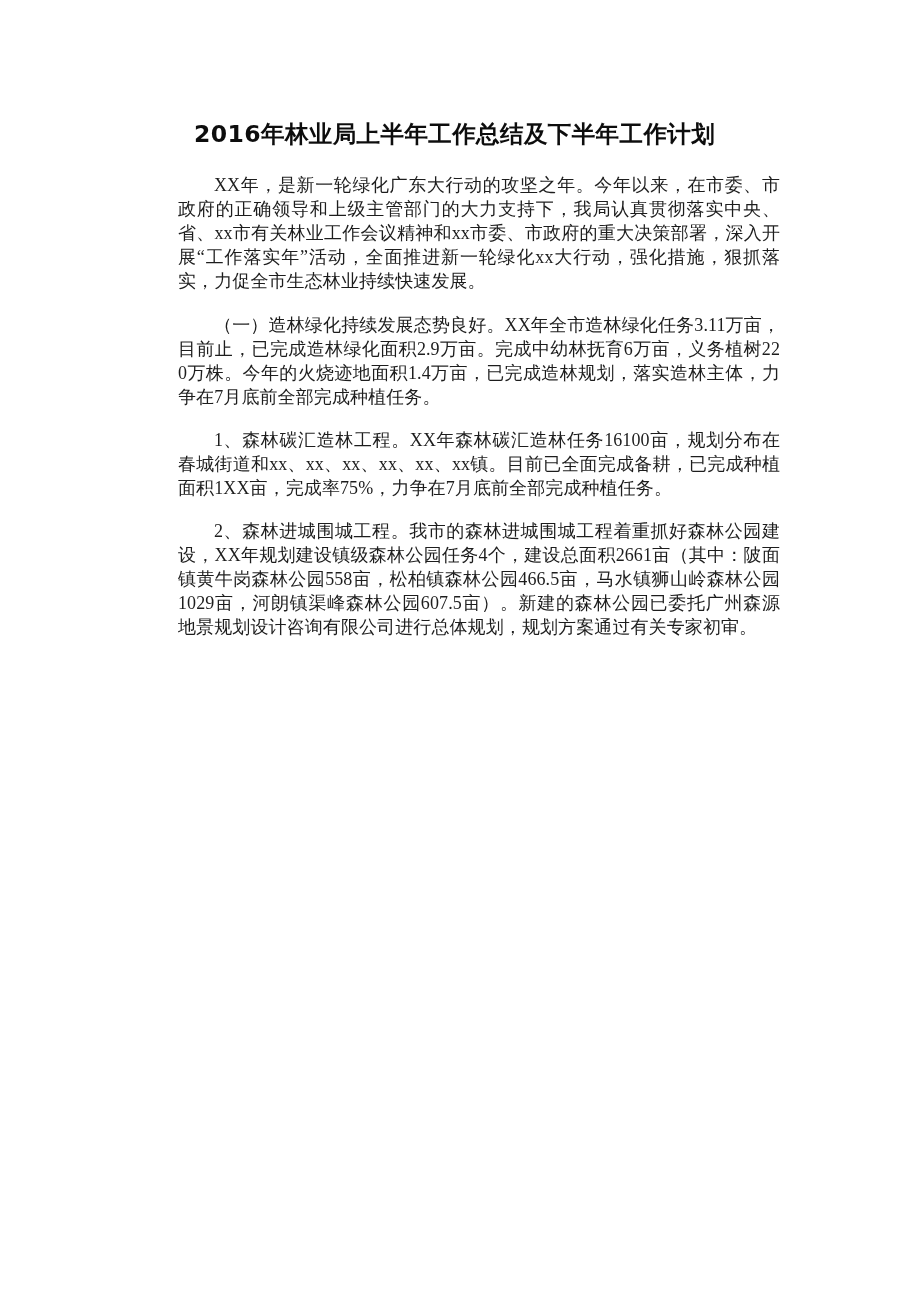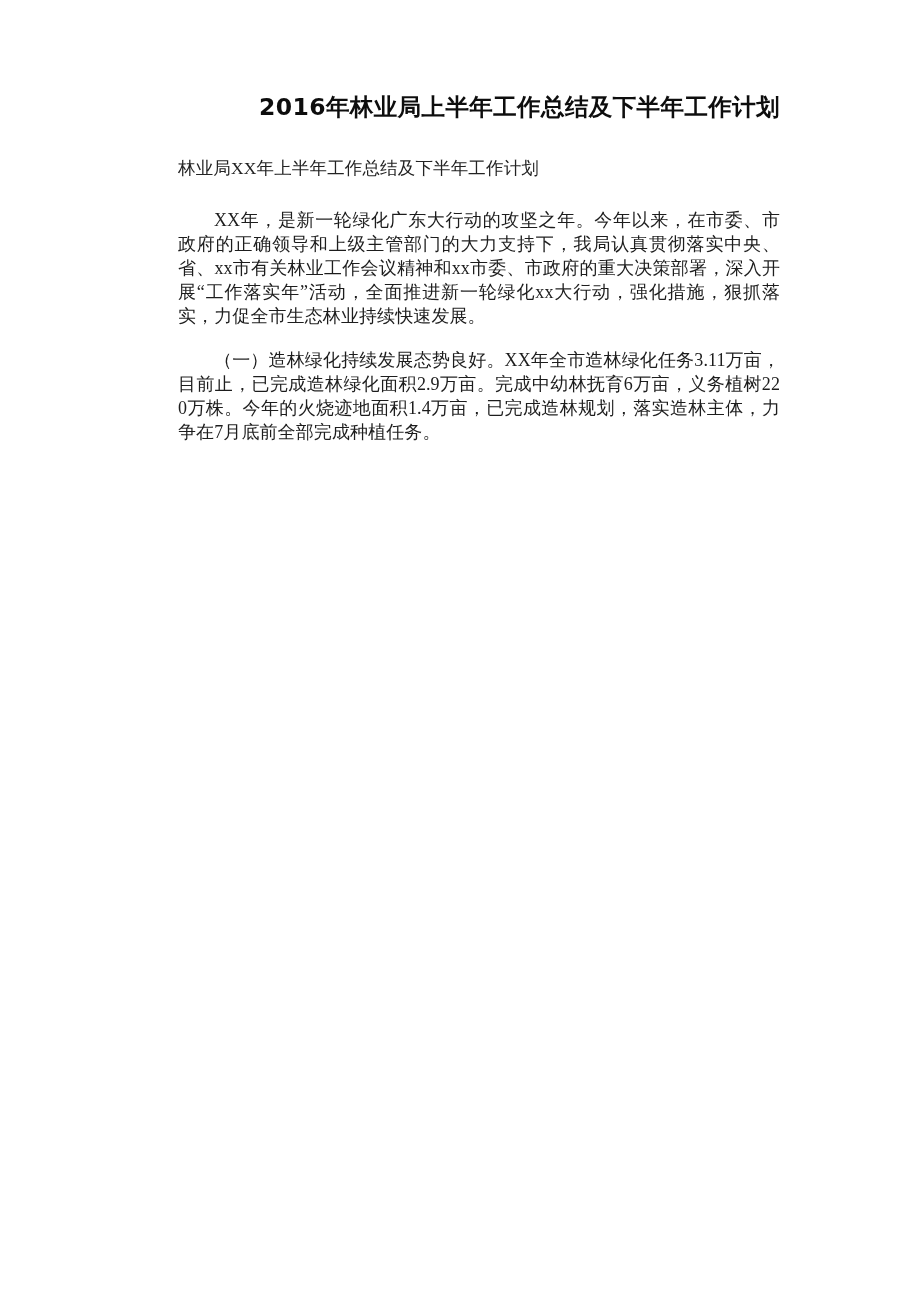--- a/index.html
+++ b/index.html
@@ -27,23 +27,23 @@
   }
 
   
   .doc-title {
     font-family: "DejaVu Sans", "Liberation Sans", sans-serif;
     font-weight: bold;
     font-size: 23.5px;
     line-height: 34px;
     letter-spacing: 0.4px;
     color: #0d0d0d;
-    text-align: right;
+    text-align: left;
     margin: 0;
-    padding-top: 90px;
+    padding-top: 117px;
     padding-left: 16px;
     white-space: nowrap;
   }
 
   
   .doc-subtitle {
     font-size: 17.5px;
     line-height: 36px;
     margin: 0;
     padding-top: 26px;
@@ -68,24 +68,25 @@
   .para.gap-md  { margin-top: 20px; }
   .para.gap-sm  { margin-top: 19px; }
 </style>
 </head>
 <body>
 
 <div class="page">
 
   <h1 class="doc-title">2016年林业局上半年工作总结及下半年工作计划</h1>
 
-  <p class="doc-subtitle">林业局XX年上半年工作总结及下半年工作计划</p>
 
   <p class="para gap-lg">XX年，是新一轮绿化广东大行动的攻坚之年。今年以来，在市委、市政府的正确领导和上级主管部门的大力支持下，我局认真贯彻落实中央、省、xx市有关林业工作会议精神和xx市委、市政府的重大决策部署，深入开展“工作落实年”活动，全面推进新一轮绿化xx大行动，强化措施，狠抓落实，力促全市生态林业持续快速发展。</p>
 
 
   <p class="para gap-md">（一）造林绿化持续发展态势良好。XX年全市造林绿化任务3.11万亩，目前止，已完成造林绿化面积2.9万亩。完成中幼林抚育6万亩，义务植树220万株。今年的火烧迹地面积1.4万亩，已完成造林规划，落实造林主体，力争在7月底前全部完成种植任务。</p>
 
 
+  <p class="para gap-sm">1、森林碳汇造林工程。XX年森林碳汇造林任务16100亩，规划分布在春城街道和xx、xx、xx、xx、xx、xx镇。目前已全面完成备耕，已完成种植面积1XX亩，完成率75%，力争在7月底前全部完成种植任务。</p>
 
+  <p class="para gap-sm">2、森林进城围城工程。我市的森林进城围城工程着重抓好森林公园建设，XX年规划建设镇级森林公园任务4个，建设总面积2661亩（其中：陂面镇黄牛岗森林公园558亩，松柏镇森林公园466.5亩，马水镇狮山岭森林公园1029亩，河朗镇渠峰森林公园607.5亩）。新建的森林公园已委托广州森源地景规划设计咨询有限公司进行总体规划，规划方案通过有关专家初审。</p>
 
 
 </div>
 
 </body></html>

